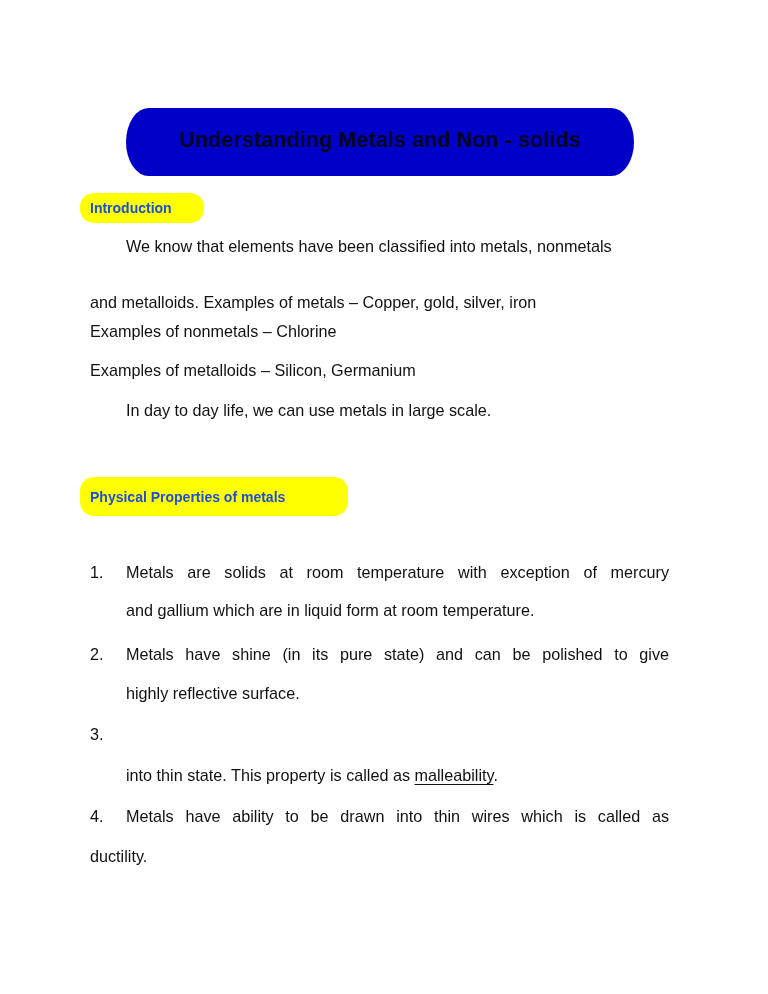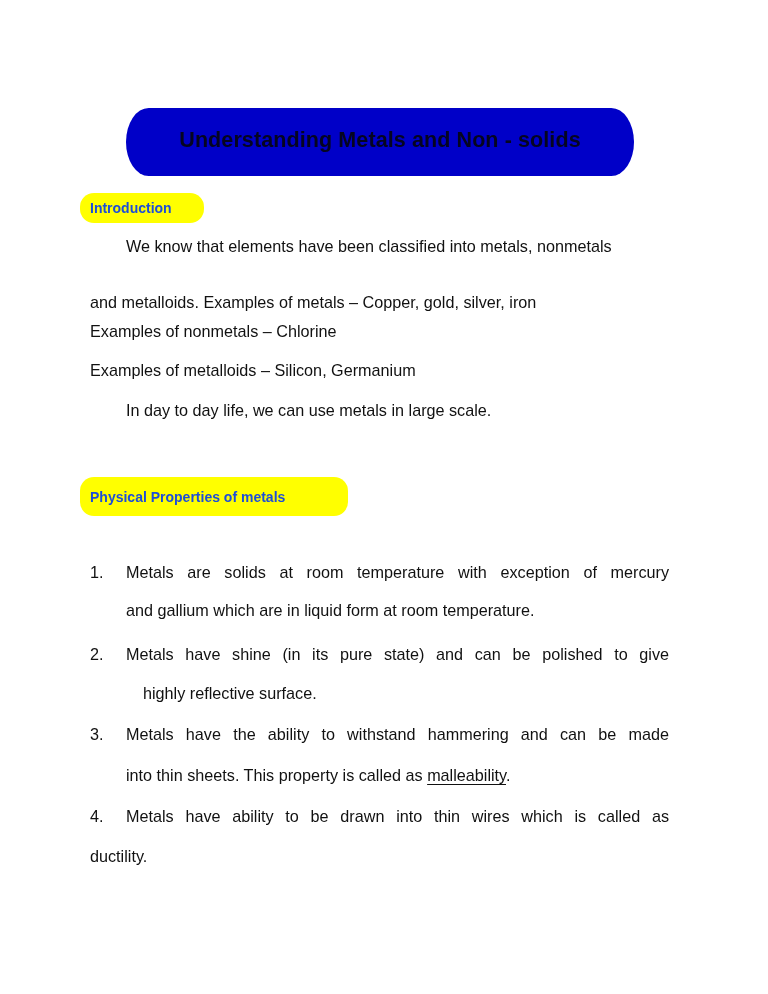--- a/index.html
+++ b/index.html
@@ -106,23 +106,22 @@
   <div class="line" style="left:126px; top:400px;text-align:right;">In day to day life, we can use metals in large scale.</div>
 
   <div class="section-label" id="label-physical">Physical Properties of metals</div>
 
   <div class="num" style="top:562px;">1.</div>
   <div class="line justify" style="left:126px; top:562px; width:543px;">Metals are solids at room temperature with exception of mercury</div>
   <div class="line" style="left:126px; top:600px;text-align:center;">and gallium which are in liquid form at room temperature.</div>
 
   <div class="num" style="top:644px;">2.</div>
   <div class="line justify" style="left:126px; top:644px; width:543px;">Metals have shine (in its pure state) and can be polished to give</div>
-  <div class="line" style="left:143px; top:683px;">highly reflective surface.</div>
+  <div class="line" style="left:126px; top:683px;">highly reflective surface.</div>
 
   <div class="num" style="top:724px;">3.</div>
-  <div class="line justify" style="left:126px; top:724px; width:543px;">Metals have the ability to withstand hammering and can be made</div>
-  <div class="line" style="left:126px; top:765px;"><span>into thin sheets. This property is called as </span><u>malleability</u><span>.</span></div>
+  <div class="line" style="left:126px; top:765px;"><span>into thin state. This property is called as </span><u>malleability</u><span>.</span></div>
 
   <div class="num" style="top:806px;">4.</div>
   <div class="line justify" style="left:126px; top:806px; width:543px;">Metals have ability to be drawn into thin wires which is called as</div>
   <div class="line" style="left:90px; top:846px;">ductility.</div>
 
 </div>
 
 </body></html>

